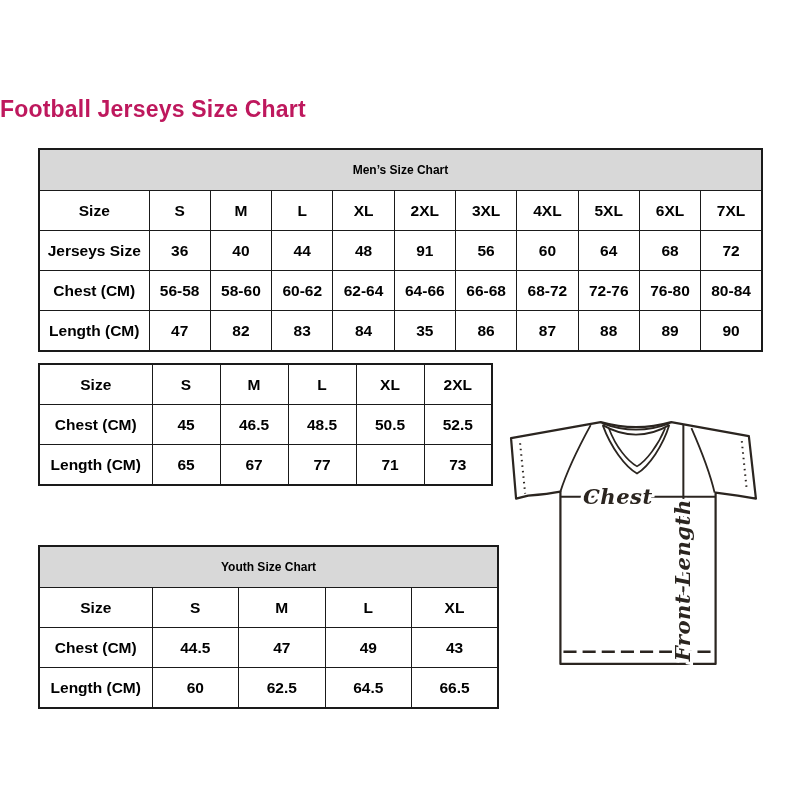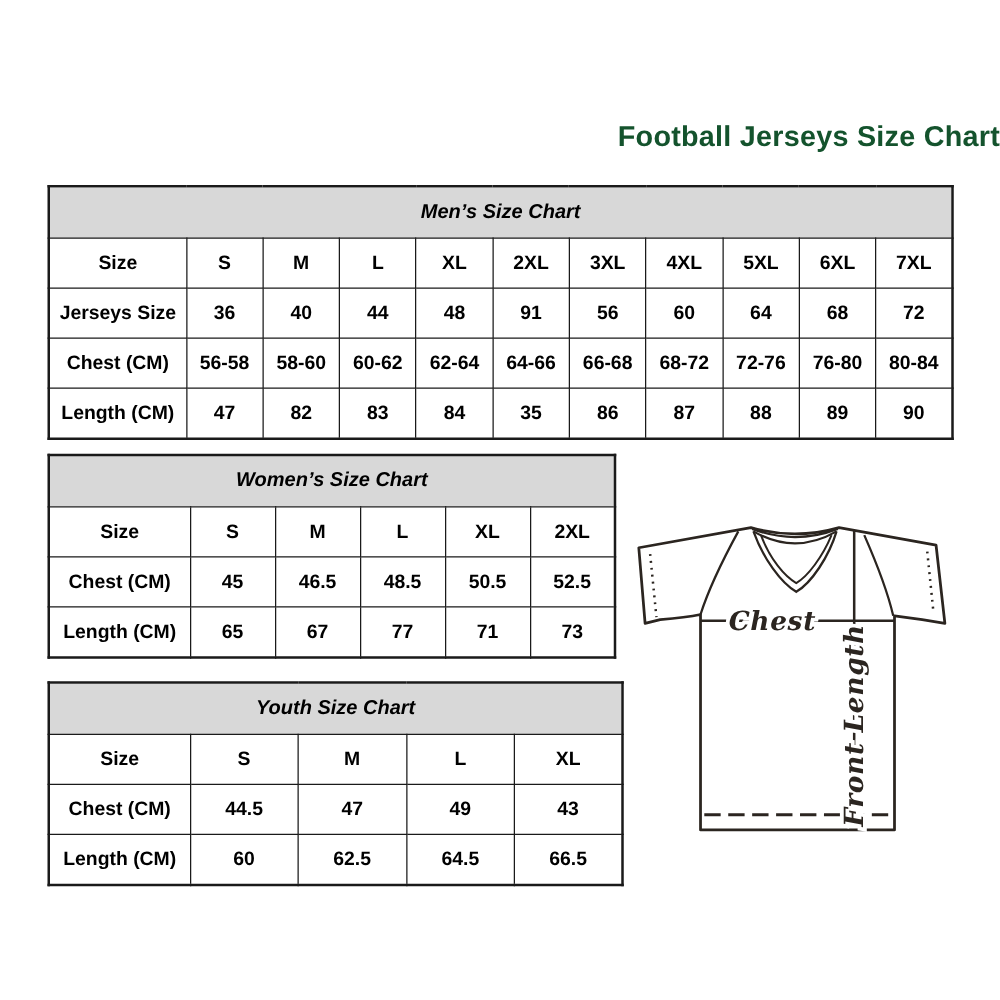--- a/index.html
+++ b/index.html
@@ -1,35 +1,35 @@
 <!DOCTYPE html>
 <html style="--header-bg: #d8d8d8; --table-border: #1a1a1a; --text: #000000; --diagram-line: #2b2520;"><head>
 <meta charset="utf-8">
 <style>
   html,body{margin:0;padding:0;background:#fff;}
   .page{
     position:relative;width:800px;height:800px;background:#fff;overflow:hidden;
     font-family:"Liberation Sans",sans-serif;color:#000;
   }
   .title{
-    position:absolute;top:96px;left:0;right:0;margin:0;text-align:right;
-    font-size:23px;font-weight:bold;color:#14532d;letter-spacing:.2px;
+    position:absolute;top:96px;left:0;right:0;margin:0;text-align:left;
+    font-size:23px;font-weight:bold;color:#be185d;letter-spacing:.2px;
   }
   .size-table{
     position:absolute;border-collapse:collapse;table-layout:fixed;
     border:2px solid var(--table-border,#1a1a1a);
   }
   .size-table th,.size-table td{
     border:1.6px solid var(--table-border,#1a1a1a);
     text-align:center;vertical-align:middle;padding:0;
     font-weight:bold;color:var(--text,#000);font-size:15.5px;height:39px;
     overflow:hidden;white-space:nowrap;
   }
   .size-table .tbl-title{
-    background:var(--header-bg,#d8d8d8);font-size:16px;height:40px;font-style:italic;
+    background:var(--header-bg,#d8d8d8);font-size:12px;height:40px;
   }
   .tbl-mens{left:38px;top:148px;width:725px;}
   .tbl-womens{left:38px;top:363px;width:455px;}
   .tbl-youth{left:38px;top:545px;width:461px;}
   .tbl-mens col.label-col{width:110px;}
   .tbl-womens col.label-col,.tbl-youth col.label-col{width:113px;}
   .jersey{position:absolute;left:506px;top:417px;width:262px;height:252px;}
   .jersey .ln{fill:none;stroke:var(--diagram-line,#2b2520);}
   .jersey .outline{fill:#fff;stroke:var(--diagram-line,#2b2520);stroke-width:2.2;stroke-linejoin:round;}
   .measure-label{
@@ -123,23 +123,20 @@
       <colgroup>
         <col class="label-col">
         <col>
         <col>
         <col>
         <col>
         <col>
       </colgroup>
       <tbody>
         <tr>
-          <th colspan="6" class="tbl-title">Women’s Size Chart</th>
-        </tr>
-        <tr>
           <th class="row-label">Size</th>
           <td>S</td>
           <td>M</td>
           <td>L</td>
           <td>XL</td>
           <td>2XL</td>
         </tr>
         <tr>
           <th class="row-label">Chest (CM)</th>
           <td>45</td>

